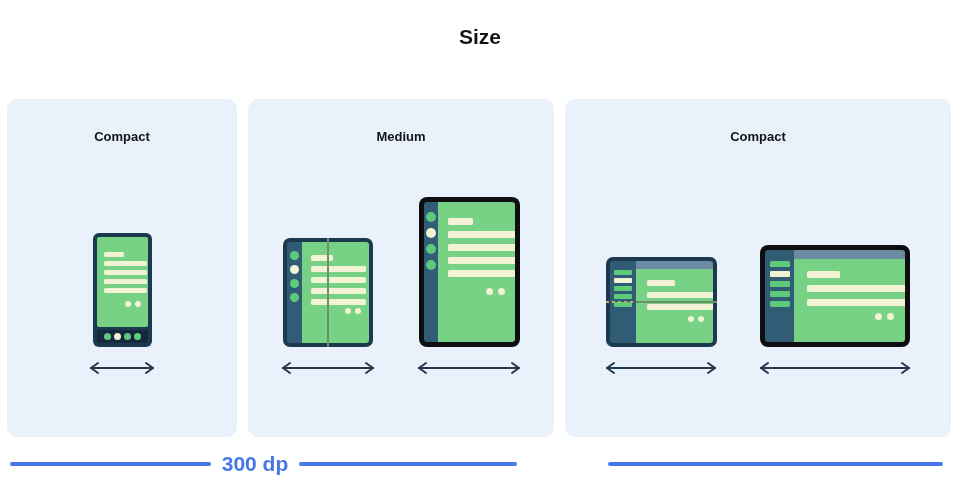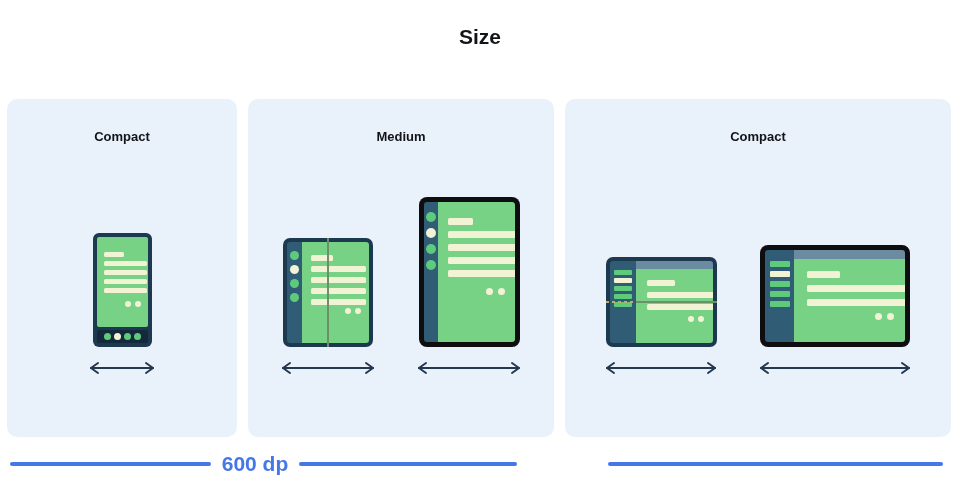--- a/index.html
+++ b/index.html
@@ -277,17 +277,17 @@
             <line x1="3" y1="7" x2="151" y2="7"></line>
             <polyline points="10,2 3,7 10,12"></polyline>
             <polyline points="144,2 151,7 144,12"></polyline>
           </svg>
         </div>
       </div>
     </section>
   </div>
 
   <div class="scale-seg seg1"></div>
-  <div class="scale-label lbl600">600 dp</div>
+  <div class="scale-label lbl600">300 dp</div>
   <div class="scale-seg seg2"></div>
   <div class="scale-seg seg3"></div>
 
 </div>
 
 </body></html>

